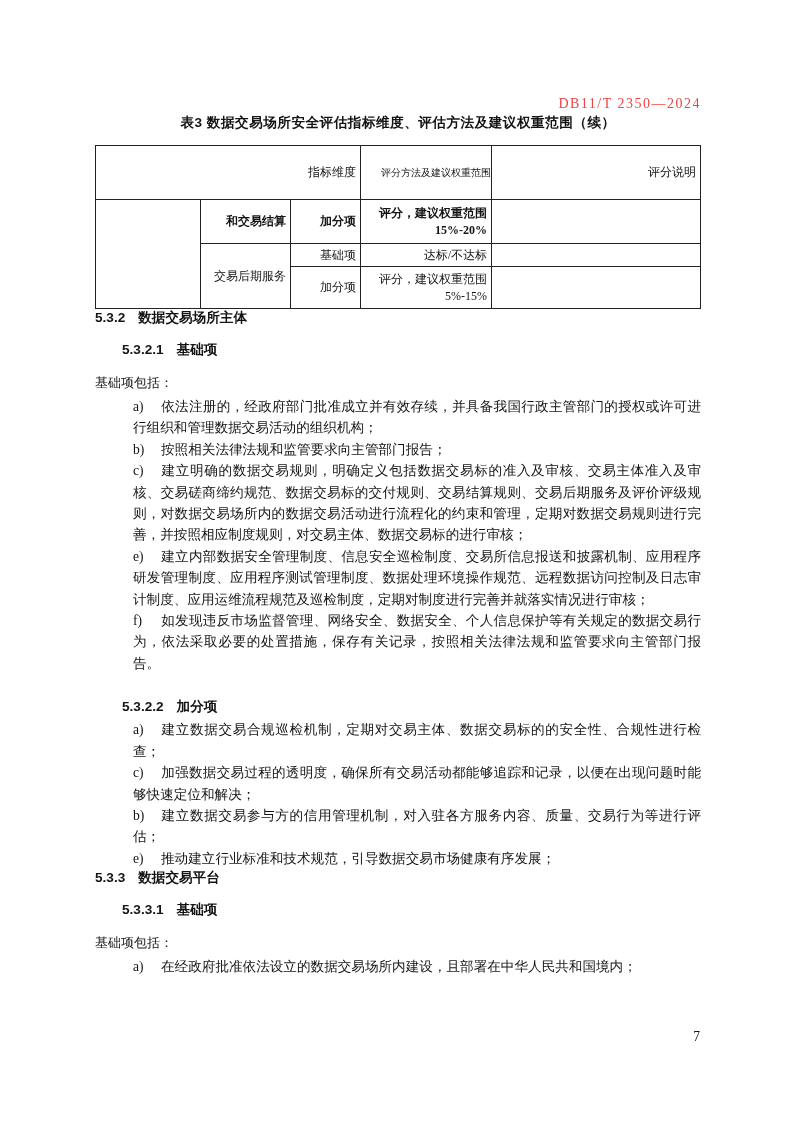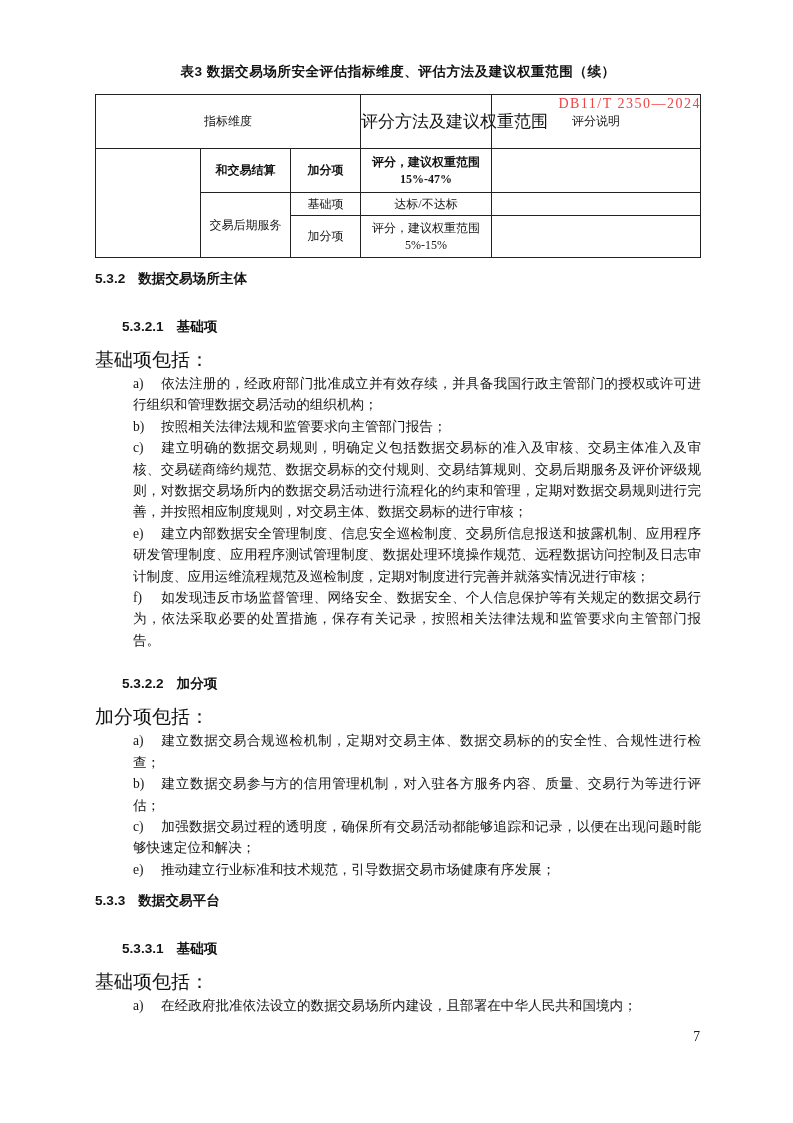--- a/index.html
+++ b/index.html
@@ -23,56 +23,56 @@
     color: #ef4444;
     text-align: right;
   }
   .content {
     position: absolute;
     left: 95px;
     top: 0;
     width: 606px;
   }
   .table-title {
-    margin-top: 63px;
+    margin-top: 114px;
     text-align: center;
     font-weight: bold;
     font-size: 13.6px;
     font-family: "Liberation Sans", "DejaVu Sans", sans-serif;
     letter-spacing: 0.5px;
   }
   table.spec-table {
     border-collapse: collapse;
     table-layout: fixed;
     width: 100%;
     margin-top: 13px;
     font-size: 12px;
   }
   .spec-table td {
     border: 1px solid #222;
-    text-align: center;
+    text-align: right;
     vertical-align: middle;
     padding: 2px 4px;
     line-height: 17px;
   }
   .spec-table .tr-head { height: 23px; }
   .spec-table .tr-r1 { height: 44px; font-weight: bold; }
   .spec-table .tr-r2 { height: 23px; }
   .spec-table .tr-r3 { height: 42px; }
-  .spec-table td.method-header { white-space: nowrap; font-size: 17px; padding: 18px 0; }
+  .spec-table td.method-header { white-space: nowrap; font-size: 10px; padding: 18px 0; }
   .heading {
     font-family: "Liberation Sans", "DejaVu Sans", sans-serif;
     font-weight: bold;
     font-size: 13.6px;
     line-height: 18px;
   }
   .h-num { margin-right: 13px; }
-  .mt-s532 { margin-top: 12px; }
-  .sub-heading { margin-left: 27px; margin-top: 30px; }
-  .intro { margin-top: 13px; font-size: 19px; line-height: 21px; }
+  .mt-s532 { margin-top: 0; }
+  .sub-heading { margin-left: 27px; margin-top: 14px; }
+  .intro { margin-top: 13px; font-size: 13px; line-height: 21px; }
   .list { margin-top: 3px; }
   .li {
     padding-left: 38px;
     font-size: 13.6px;
     line-height: 21.4px;
     text-align: justify;
   }
   .mk { display: inline-block; width: 28px; }
   .page-number {
     position: absolute;
@@ -105,21 +105,21 @@
           <td colspan="3">指标维度</td>
           <td class="method-header">评分方法及建议权重范围</td>
           <td>评分说明</td>
         </tr>
         <tr class="tr-r1">
           <td rowspan="3"></td>
           <td>和交易结算</td>
           <td>加分项</td>
           <td>
             <div>评分，建议权重范围</div>
-            <div>15%-47%</div>
+            <div>15%-20%</div>
           </td>
           <td></td>
         </tr>
         <tr class="tr-r2">
           <td rowspan="2">交易后期服务</td>
           <td>基础项</td>
           <td>达标/不达标</td>
           <td></td>
         </tr>
         <tr class="tr-r3">
@@ -158,31 +158,30 @@
       </div>
       <div class="li">
         <span class="mk">f)</span><span>如发现违反市场监督管理、网络安全、数据安全、个人信息保护等有关规定的数据交易行为，依法采取必要的处置措施，保存有关记录，按照相关法律法规和监管要求向主管部门报告。</span>
       </div>
     </div>
 
     <div class="heading sub-heading" style="margin-top:24px">
       <span class="h-num">5.3.2.2</span><span>加分项</span>
     </div>
 
-    <div class="intro">加分项包括：</div>
 
     <div class="list">
       <div class="li">
         <span class="mk">a)</span><span>建立数据交易合规巡检机制，定期对交易主体、数据交易标的的安全性、合规性进行检查；</span>
       </div>
       <div class="li">
+        <span class="mk">c)</span><span>加强数据交易过程的透明度，确保所有交易活动都能够追踪和记录，以便在出现问题时能够快速定位和解决；</span>
+      </div>
+      <div class="li">
         <span class="mk">b)</span><span>建立数据交易参与方的信用管理机制，对入驻各方服务内容、质量、交易行为等进行评估；</span>
-      </div>
-      <div class="li">
-        <span class="mk">c)</span><span>加强数据交易过程的透明度，确保所有交易活动都能够追踪和记录，以便在出现问题时能够快速定位和解决；</span>
       </div>
       <div class="li">
         <span class="mk">e)</span><span>推动建立行业标准和技术规范，引导数据交易市场健康有序发展；</span>
       </div>
     </div>
 
     <div class="heading mt-s532">
       <span class="h-num">5.3.3</span><span>数据交易平台</span>
     </div>
 

